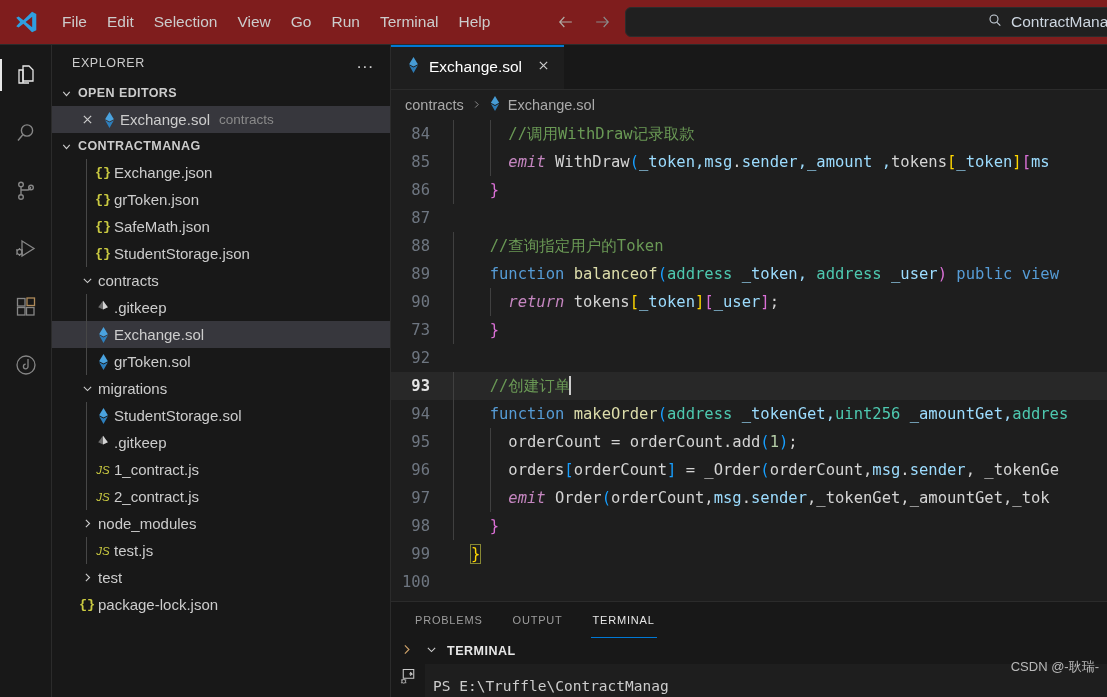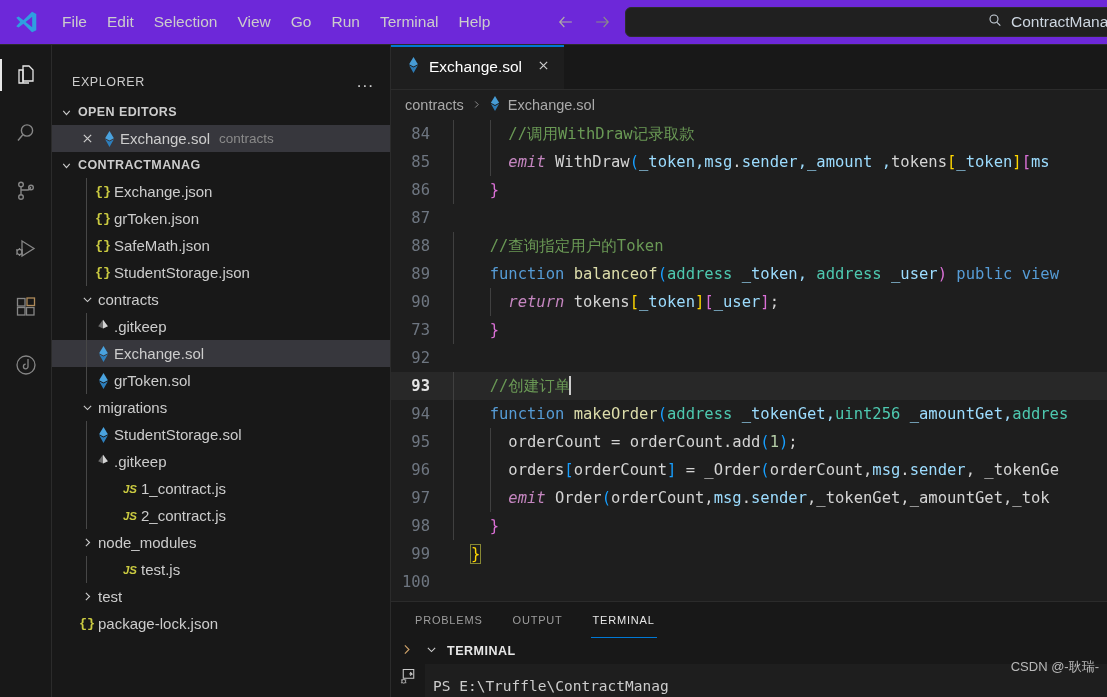--- a/index.html
+++ b/index.html
@@ -8,21 +8,21 @@
     overflow: hidden;
     background: #1e1e1e;
     font-family: "Liberation Sans", sans-serif;
     color: #cccccc;
   }
   #app { position: relative; width: 1107px; height: 697px; display: flex; flex-direction: column; }
 
   
   .titlebar {
     height: 45px; flex: 0 0 45px;
-    background: #6d28d9;
+    background: #7f1d1d;
     display: flex; align-items: center;
     position: relative;
     border-bottom: 1px solid #2b2b2b;
   }
   .vs-logo { width: 52px; display: flex; align-items: center; justify-content: center; }
   .menubar { display: flex; align-items: center; gap: 0px; }
   .menu-item {
     font-size: 15.5px; color: #cccccc;
     padding: 4px 10px; white-space: nowrap; cursor: default;
   }
@@ -62,21 +62,21 @@
   }
 
   
   .sidebar {
     width: 339px; flex: 0 0 339px; background: #181818;
     display: flex; flex-direction: column; overflow: hidden;
     border-right: 1px solid #2b2b2b;
   }
   .sidebar-header {
     height: 35px; display: flex; align-items: center;
-    justify-content: space-between; padding: 0 16px 0 20px; margin-top: 19px;
+    justify-content: space-between; padding: 0 16px 0 20px;
   }
   .sidebar-title { font-size: 12.5px; letter-spacing: .6px; color: #cccccc; }
   .dots { color: #cccccc; font-size: 17px; letter-spacing: 1px; line-height: 10px; }
 
   .section-head {
     height: 26px; display: flex; align-items: center; gap: 4px;
     padding-left: 6px; font-size: 12.5px; font-weight: bold;
     letter-spacing: .4px; color: #cccccc;
   }
   .chev { width: 16px; height: 16px; display: inline-flex; align-items: center; justify-content: center; color: #cccccc; }
@@ -84,21 +84,21 @@
   .row {
     height: 27px; display: flex; align-items: center;
     font-size: 15px; color: #cccccc; white-space: nowrap;
     position: relative;
   }
   .row.selected { background: #37373d; }
   .row .lbl { overflow: hidden; }
   .row .sub { color: #8a8a8a; font-size: 13.5px; margin-left: 9px; }
   .ico { width: 22px; display: inline-flex; align-items: center; justify-content: center; flex: 0 0 22px; }
   .ico.json { color: #cbcb41; font-size: 13.5px; font-weight: bold; font-family: "Liberation Mono", monospace; }
-  .ico.js { color: #cbcb41; font-size: 11.5px; font-weight: bold; font-style: italic; font-family: "Liberation Sans", sans-serif; margin-left: 27px; }
+  .ico.js { color: #cbcb41; font-size: 11.5px; font-weight: normal; font-style: italic; font-family: "Liberation Sans", sans-serif; }
   .ico.close { color: #cccccc; }
   .indent-guide {
     position: absolute; left: 0; top: 0; bottom: 0; width: 1px; background: #474747;
   }
 
   
   .editorarea { flex: 1 1 auto; display: flex; flex-direction: column; min-width: 0; background: #1e1e1e; }
   .tabsrow { height: 45px; flex: 0 0 45px; background: #181818; display: flex; border-bottom: 1px solid #2b2b2b; }
   .tab {
     display: flex; align-items: center; gap: 9px;

